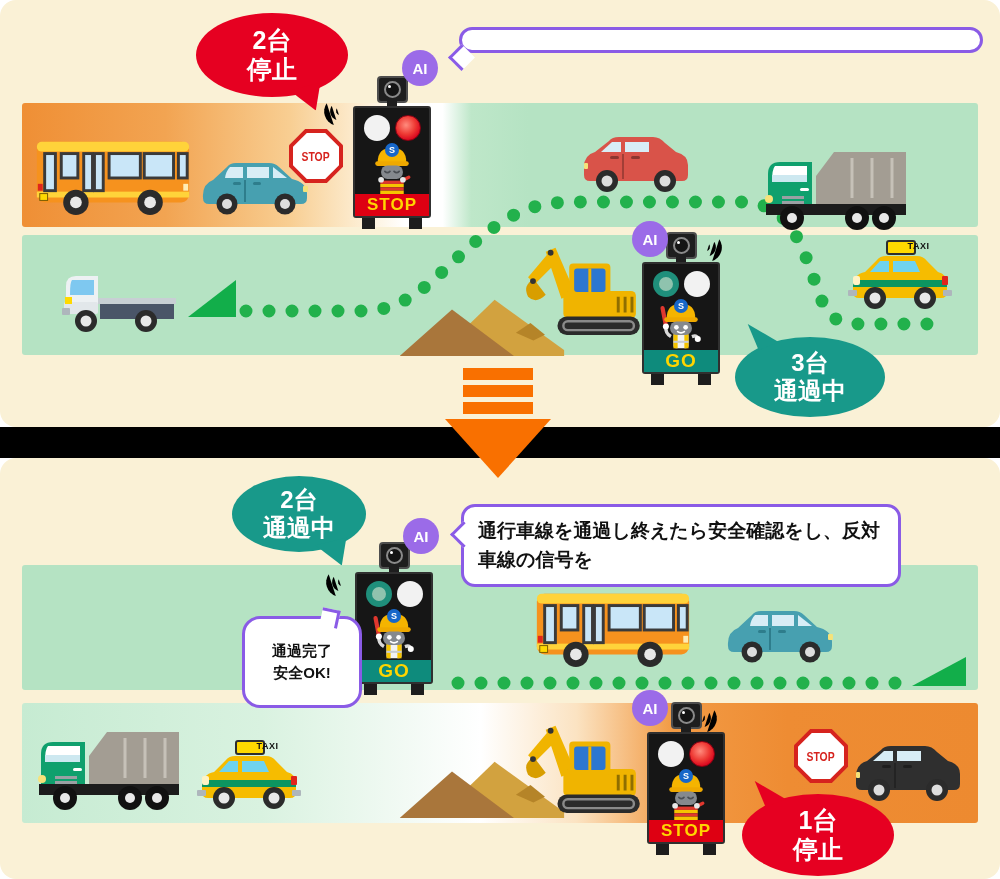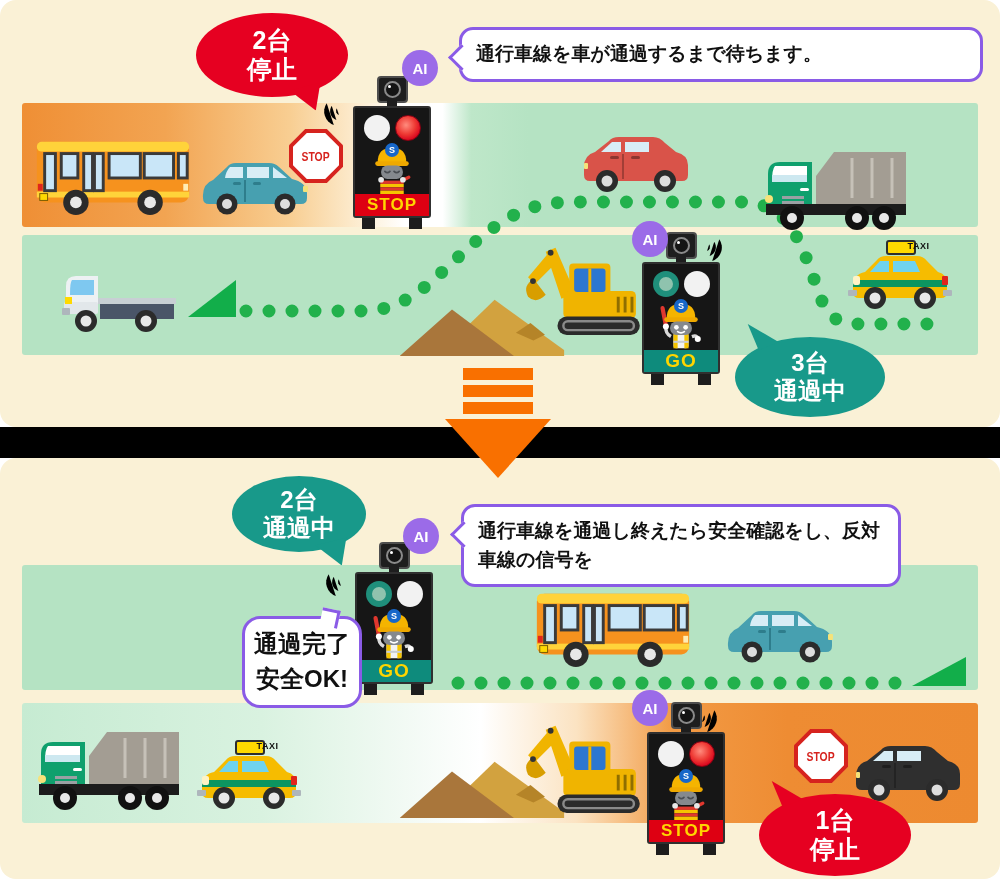--- a/index.html
+++ b/index.html
@@ -70,21 +70,21 @@
       clip-path:polygon(30% 0,70% 0,100% 30%,100% 70%,70% 100%,30% 100%,0 70%,0 30%);}
   .stop-sign span{position:relative;z-index:1;color:#D6231E;font-weight:bold;font-size:13px;transform:scaleX(.8);}
 
   
   .note{position:absolute;background:#fff;border:3px solid #8A5BE6;border-radius:14px;z-index:6;
       padding:10px 14px;box-sizing:border-box;font-size:19px;font-weight:bold;color:#111;line-height:1.5;}
   .note .tail{position:absolute;left:-10px;top:18px;width:16px;height:16px;background:#fff;
       border-left:3px solid #8A5BE6;border-bottom:3px solid #8A5BE6;transform:rotate(45deg);}
   .callout{position:absolute;background:#fff;border:3px solid #8A5BE6;border-radius:18px;z-index:7;
       display:flex;flex-direction:column;align-items:center;justify-content:center;
-      font-size:24px;font-weight:bold;color:#111;line-height:1.45;text-align:center;}
+      font-size:15px;font-weight:bold;color:#111;line-height:1.45;text-align:center;}
   .callout .tail{position:absolute;right:20px;top:-10px;width:15px;height:15px;background:#fff;
       border-top:3px solid #8A5BE6;border-right:3px solid #8A5BE6;transform:rotate(12deg);}
   .badge{position:absolute;border-radius:50%;color:#fff;font-weight:bold;text-align:center;z-index:7;
       display:flex;flex-direction:column;align-items:center;justify-content:center;line-height:1.18;}
   .badge.red{background:#E60021;font-size:25px;}
   .badge.teal{background:#18998A;font-size:24px;}
   .badge .tail{position:absolute;}
   .tail-br{bottom:-15px;left:96px;width:32px;height:26px;clip-path:polygon(0 0,100% 0,65% 100%);transform:rotate(-14deg);}
   .tail-tl{top:-13px;left:10px;width:34px;height:26px;clip-path:polygon(8% 0,100% 70%,40% 100%);}
   .badge.red .tail{background:#E60021;}
@@ -387,21 +387,20 @@
         <span>AI</span>
       </div>
 
     <div class="badge red" style="left:196px;top:13px;width:152px;height:84px;">
       <span>2台</span>
       <span>停止</span>
       <span class="tail tail-br"></span>
     </div>
     <div class="note" style="left:459px;top:27px;width:524px;">
       <span class="tail"></span>
-      <div>通行車線を車が通過するまで待ちます。</div>
     </div>
     <div class="badge teal" style="left:735px;top:337px;width:150px;height:80px;">
       <span>3台</span>
       <span>通過中</span>
       <span class="tail tail-tl"></span>
     </div>
   </div>
 
   <div class="big-arrow">
     <div class="bar"></div>
@@ -526,19 +525,19 @@
     </div>
     <div class="note" style="left:461px;top:46px;width:440px;">
       <span class="tail"></span>
       <div>通行車線を通過し終えたら安全確認をし、反対車線の信号を</div>
     </div>
     <div class="callout" style="left:242px;top:158px;width:114px;height:86px;">
       <span class="tail"></span>
       <div>通過完了</div>
       <div>安全OK!</div>
     </div>
-    <div class="badge red" style="left:759px;top:336px;width:152px;height:82px;">
+    <div class="badge red" style="left:742px;top:336px;width:152px;height:82px;">
       <span>1台</span>
       <span>停止</span>
       <span class="tail tail-tl"></span>
     </div>
   </div>
 </div>
 
 </body></html>

